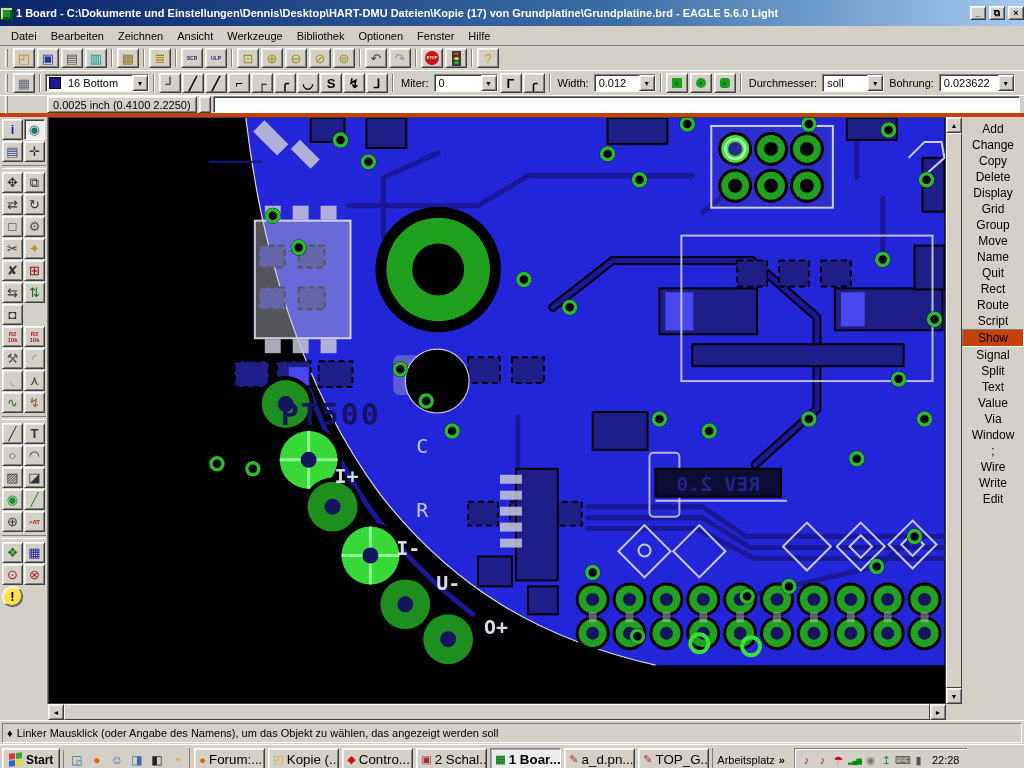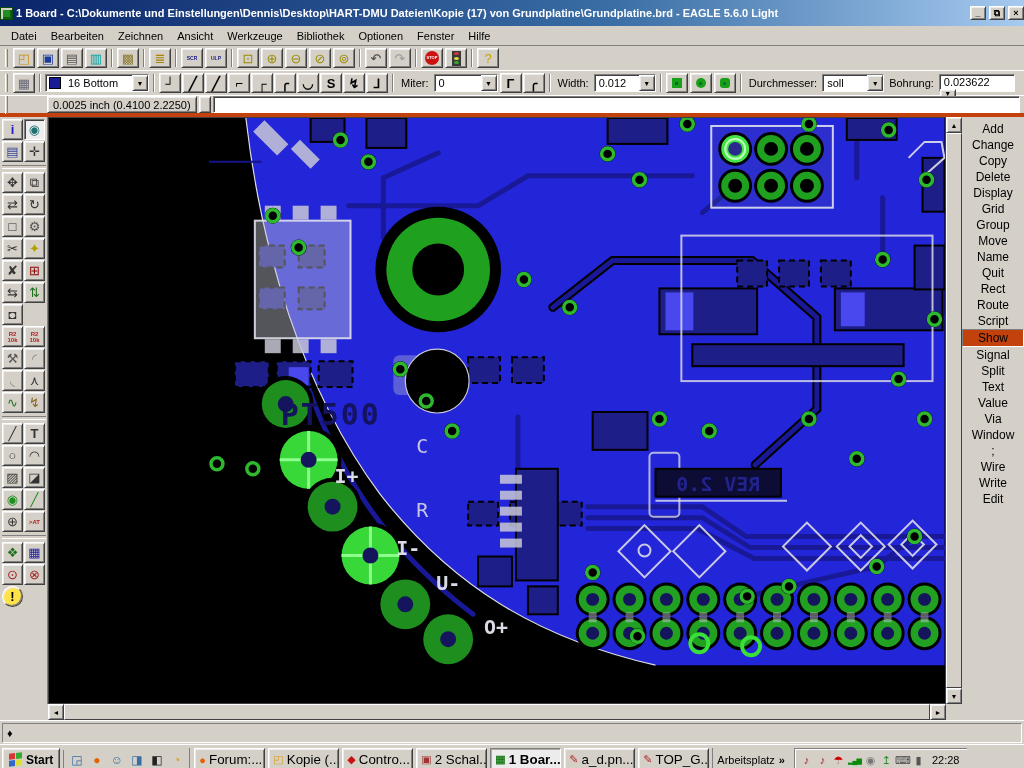--- a/index.html
+++ b/index.html
@@ -207,21 +207,21 @@
         <i style="border-radius:2px;"></i>
       </span>
     </button>
   <span class="sep"></span>
   <span class="lbl">Durchmesser:</span>
   <span class="combo" style="width:62px;">
     <span class="val" style="flex:1;">soll</span>
     <button class="drop raised">▼</button>
   </span>
   <span class="lbl">Bohrung:</span>
-  <span class="combo" style="width:76px;flex-direction:column;">
+  <span class="combo" style="width:76px;">
     <span class="val" style="flex:1;">0.023622</span>
     <button class="drop raised">▼</button>
   </span>
 </div>
 
 <div id="coordbar" class="toolbar">
   <span class="handle"></span>
   <span class="raised" style="height:17px;display:flex;align-items:center;padding:0 5px;margin-left:34px;">0.0025 inch (0.4100 2.2250)</span>
   <span class="raised" style="width:12px;height:17px;"></span>
   <input class="sunken" style="flex: 1 1 0%; height: 17px; margin-right: 2px; padding: 0px 3px; font: 11px &quot;Liberation Sans&quot;, sans-serif; outline: none; border-style: solid;" value="">
@@ -637,20 +637,21 @@
     <div class="hthumb"></div>
     <button class="sbtn raised">►</button>
   </div>
   <div class="corner"></div>
   <div class="cmd-bottom"></div>
 </div>
 
 <div id="statusrow">
   <div id="statusbar">
     <span>♦</span>
+    <span>Linker Mausklick (oder Angabe des Namens), um das Objekt zu wählen, das angezeigt werden soll</span>
   </div>
 </div>
 
 <div id="taskbar">
   <button id="startbtn" class="raised">
     <span class="flag">
       <i style="background:#d33;"></i>
         <i style="background:#3a3;"></i>
         <i style="background:#36c;"></i>
         <i style="background:#dd3;"></i>

